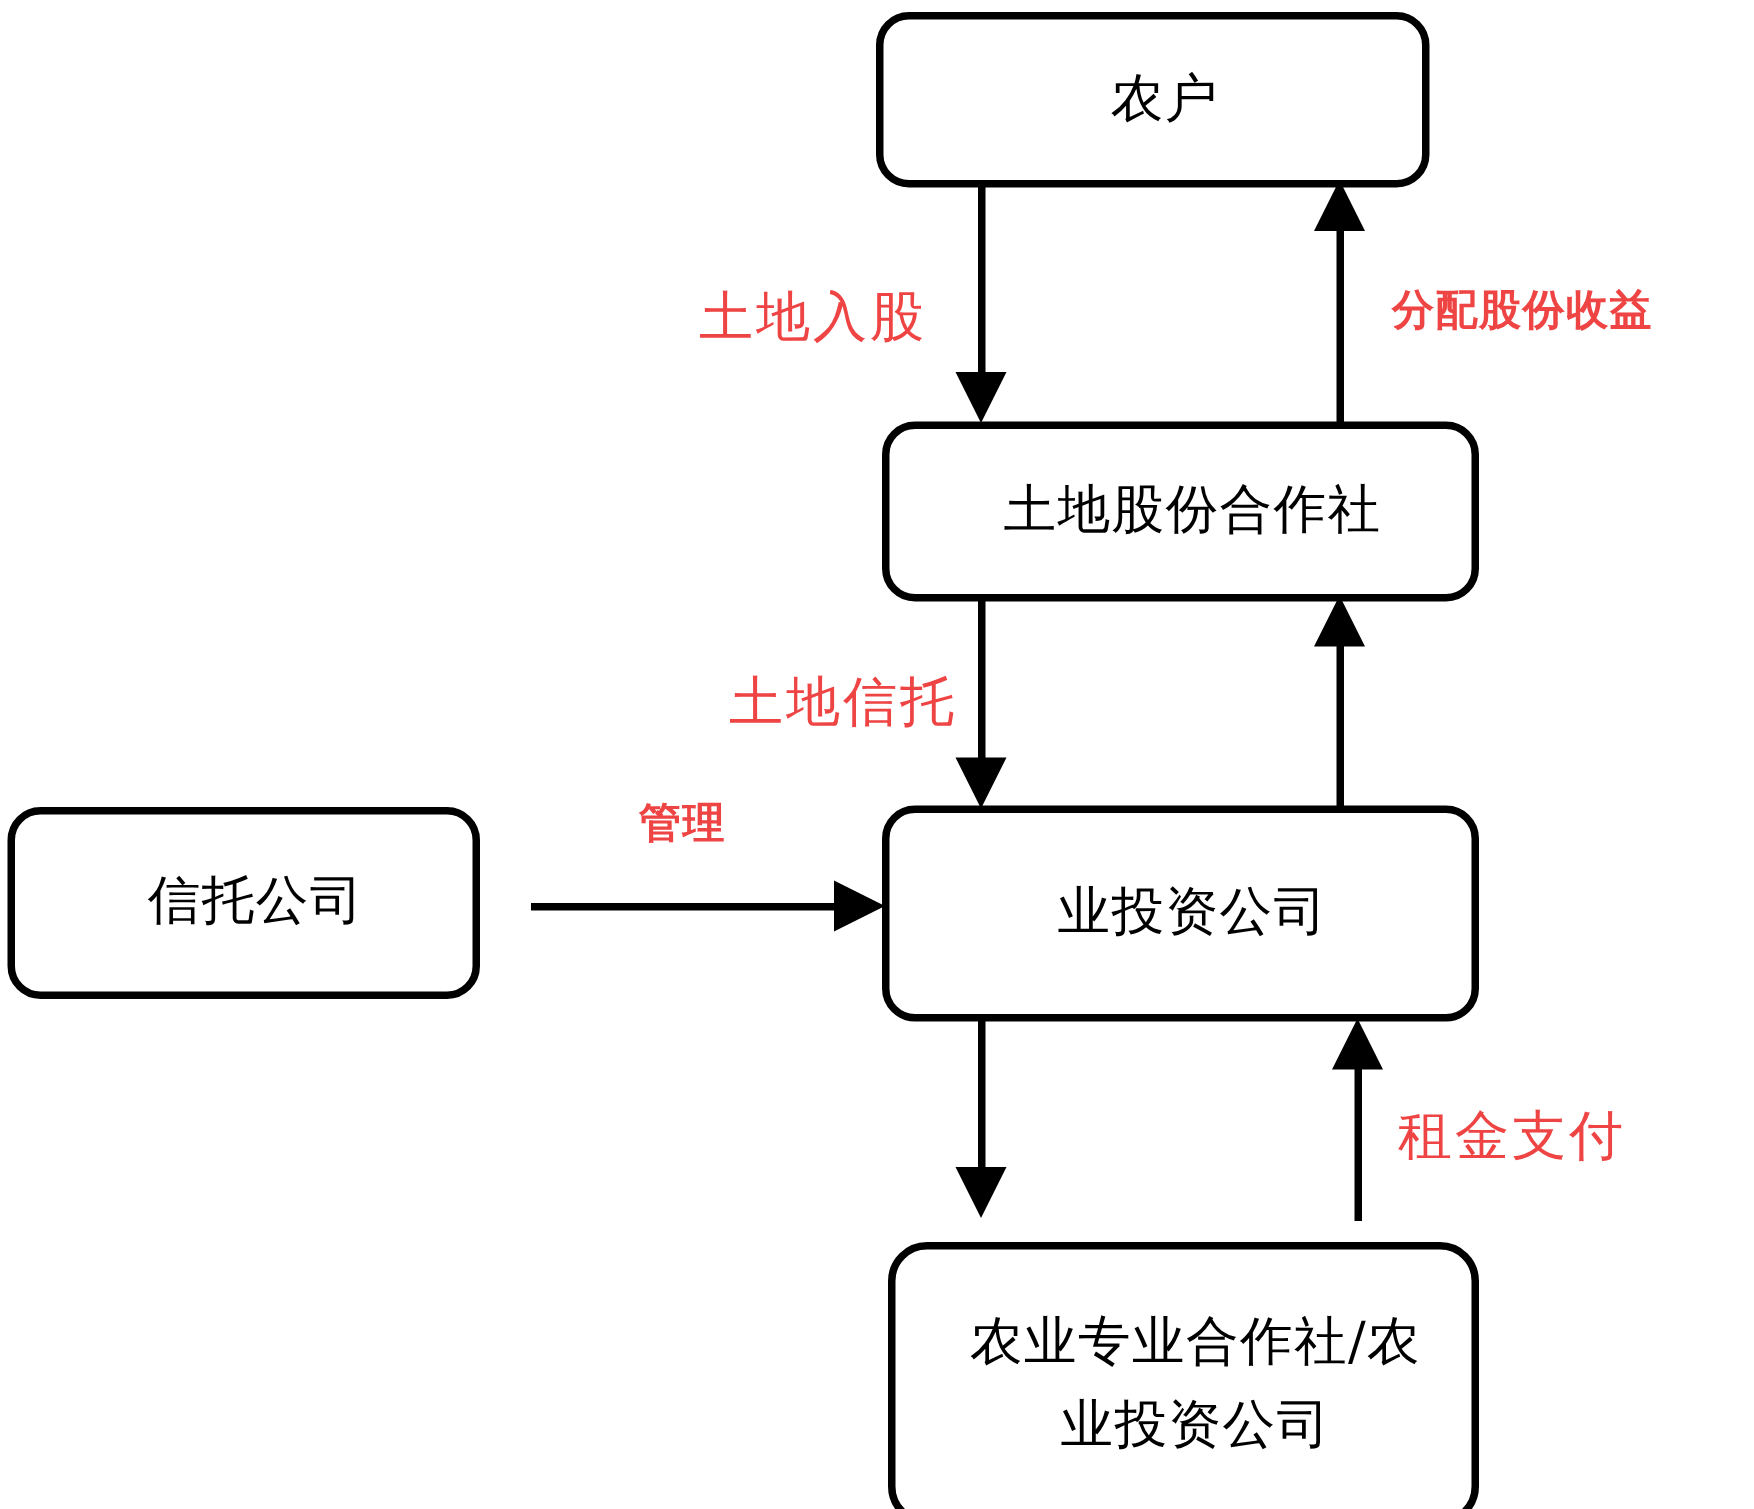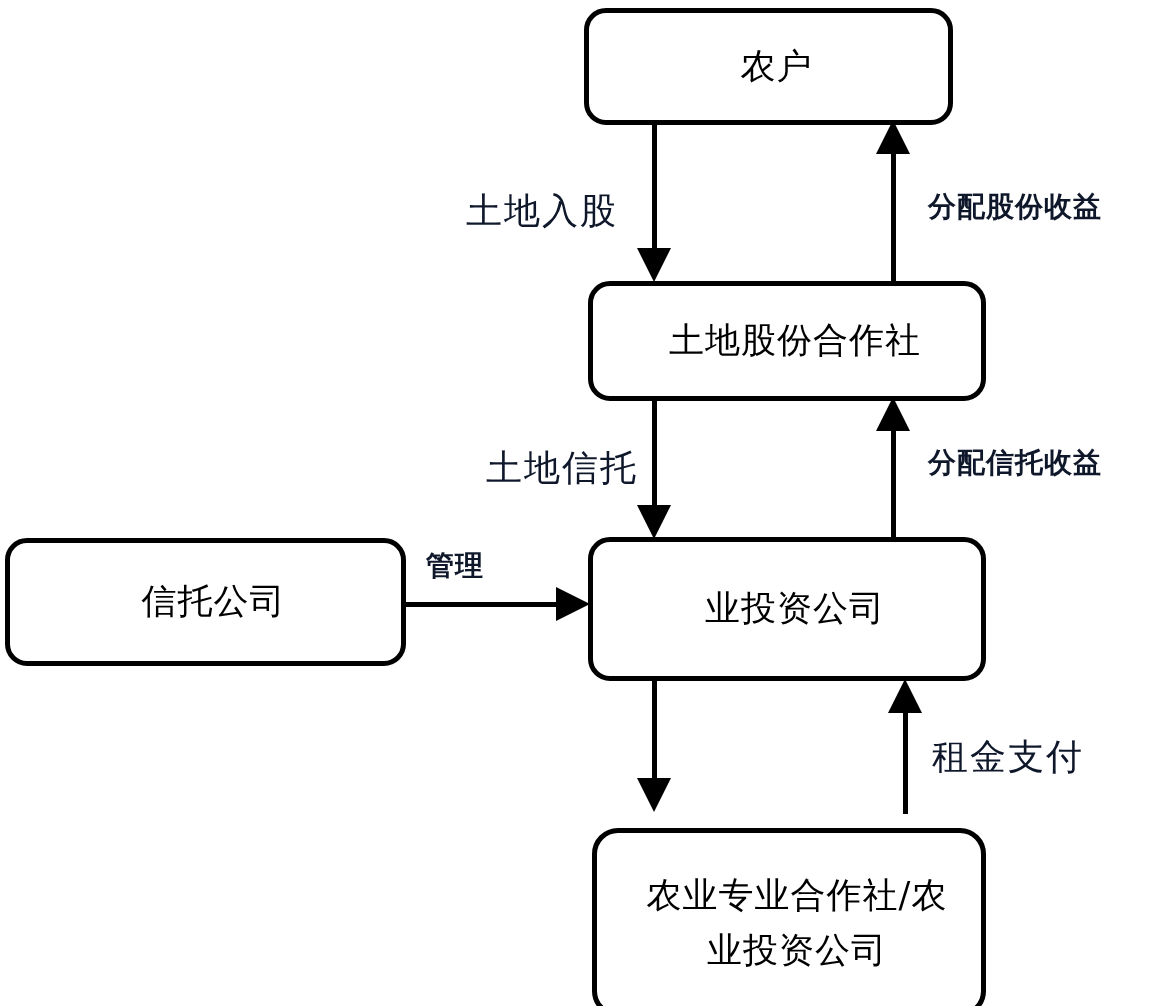--- a/index.html
+++ b/index.html
@@ -38,21 +38,21 @@
     color: #000000;
     letter-spacing: 1px;
     white-space: pre-line;
     padding: 0 14px;
   }
 
   #node-farmers      { left: 584px; top: 8px;   width: 369px; height: 117px; }
   #node-landcoop     { left: 588px; top: 281px; width: 398px; height: 120px; align-items: center; }
   #node-landtrust    { left: 588px; top: 537px; width: 398px; height: 144px; }
   #node-agribiz      { left: 592px; top: 828px; width: 394px; height: 189px; border-radius: 26px; }
-  #node-trustcompany { left: 5px;   top: 538px; width: 401px; height: 128px; }
+  #node-trustcompany { left: 5px;   top: 538px; width: 315px; height: 128px; }
 
   #node-agribiz .node-label { line-height: 1.55; }
 
   
   .vline {
     position: absolute;
     width: 5px;
     background: #000000;
     z-index: 1;
   }
@@ -80,21 +80,21 @@
   }
   .arrow-right {
     border-top: 17px solid transparent;
     border-bottom: 17px solid transparent;
     border-left: 34px solid #000000;
   }
 
   
   .edge-label {
     position: absolute;
-    color: #0f172a;
+    color: #ef4444;
     white-space: nowrap;
     z-index: 4;
   }
   .edge-label.serif {
     font-family: "DejaVu Serif", "Liberation Serif", serif;
     font-size: 36px;
     letter-spacing: 2px;
   }
   .edge-label.hei {
     font-family: "DejaVu Sans", "Liberation Sans", sans-serif;
@@ -136,25 +136,24 @@
   <div class="vline" style="left:891px; top:150px; height:133px;"></div>
   <div class="arrowhead arrow-up" style="left:876px; top:120px;"></div>
   <div class="edge-label hei" style="left:928px; top:188px;">分配股份收益</div>
 
   <div class="vline" style="left:652px; top:398px; height:118px;"></div>
   <div class="arrowhead arrow-down" style="left:637px; top:505px;"></div>
   <div class="edge-label serif" style="left:486px; top:444px;">土地信托</div>
 
   <div class="vline" style="left:891px; top:428px; height:112px;"></div>
   <div class="arrowhead arrow-up" style="left:876px; top:397px;"></div>
-  <div class="edge-label hei" style="left:928px; top:444px;">分配信托收益</div>
 
   <div class="hline" style="left:354px; top:602px; width:204px;"></div>
   <div class="arrowhead arrow-right" style="left:556px; top:587px;"></div>
-  <div class="edge-label hei" style="left:426px; top:547px;">管理</div>
+  <div class="edge-label hei" style="left:426px; top:530px;">管理</div>
 
   <div class="vline" style="left:652px; top:678px; height:105px;"></div>
   <div class="arrowhead arrow-down" style="left:637px; top:778px;"></div>
 
   <div class="vline" style="left:903px; top:710px; height:104px;"></div>
   <div class="arrowhead arrow-up" style="left:888px; top:679px;"></div>
   <div class="edge-label serif" style="left:932px; top:733px;">租金支付</div>
 
 </div>
 

